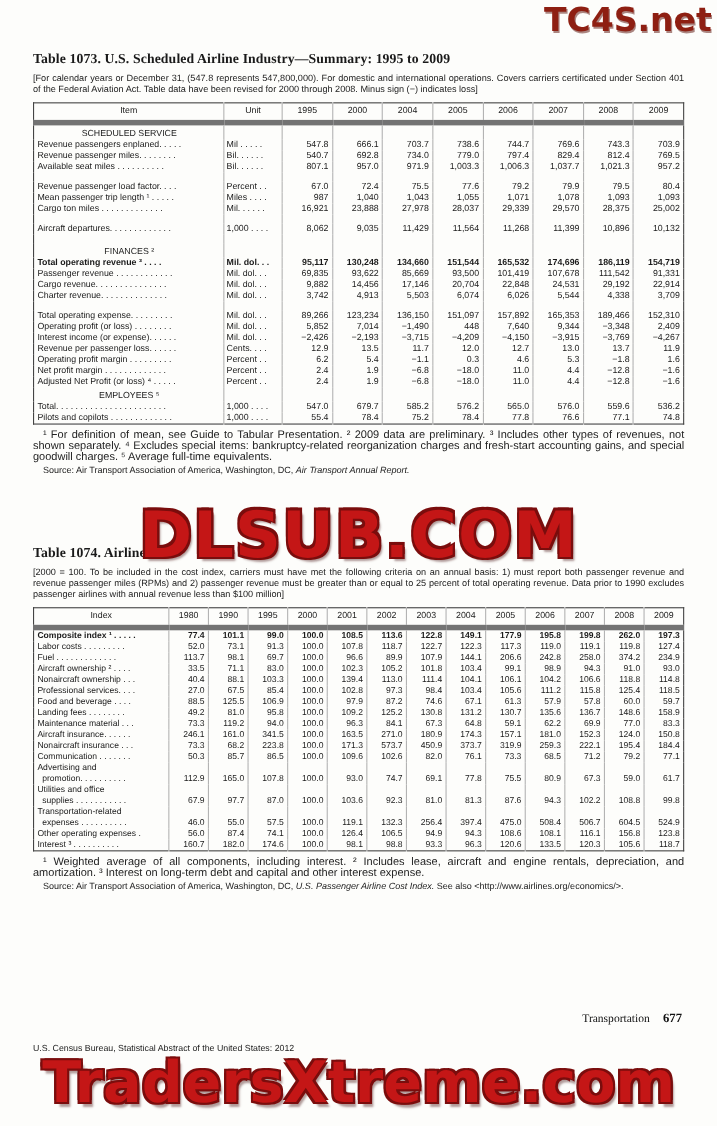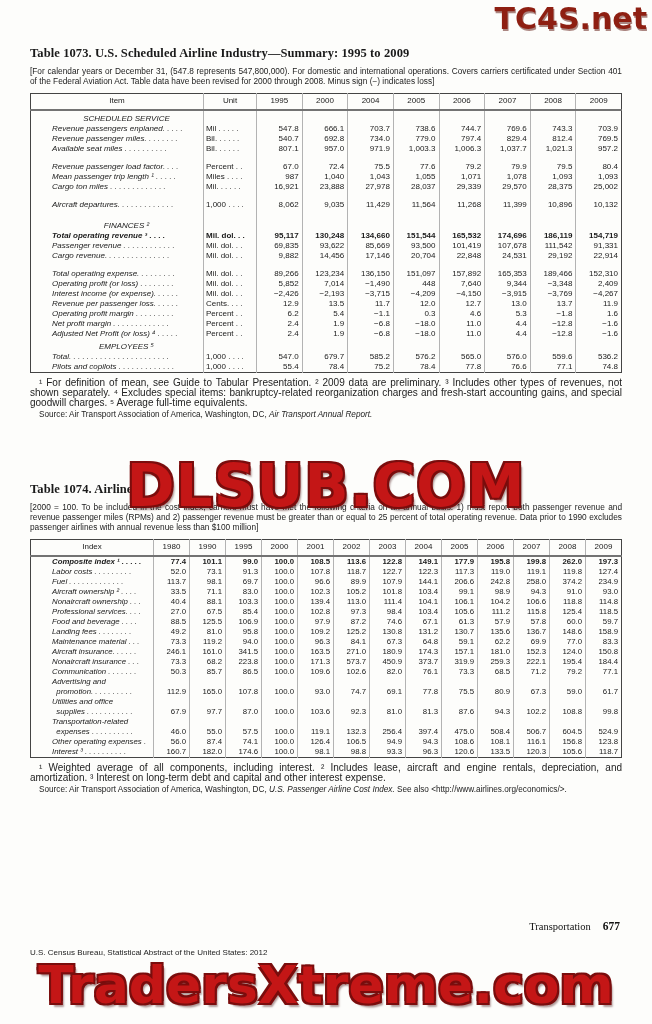--- a/index.html
+++ b/index.html
@@ -15,29 +15,29 @@
     font-size:12.5px;font-weight:bold;margin:0 0 5px 0;letter-spacing:.1px;
   }
   .tbl-note{font-size:8.3px;line-height:10px;margin:0 0 7px 0;text-align:justify;color:#222;}
 
   .stat-table{
     width:592px;margin:0 auto;border-collapse:collapse;border:1px solid #444;
     table-layout:fixed;
   }
   .stat-table th,.stat-table td{border-left:1px solid #b3b3b3;padding:0 2px;vertical-align:bottom;font-weight:normal;}
   .stat-table th:first-child,.stat-table td:first-child{border-left:none;}
-  .stat-table thead th{border-bottom:2px solid #737373;text-align:center;padding:2px 1px 3px 1px;vertical-align:middle;font-size:8px;}
+  .stat-table thead th{border-bottom:5px solid #737373;text-align:center;padding:2px 1px 3px 1px;vertical-align:middle;font-size:8px;}
   .t1073{font-size:8px;line-height:10px;}
   .t1074{font-size:7.8px;line-height:10px;}
   .t1073 th.col-item{width:170px;}
   .t1073 th.col-unit{width:50px;}
   .t1074 th.col-item{width:120px;}
   .t1073 td.col-item,.t1073 td.col-unit{white-space:nowrap;overflow:hidden;}
   .t1074 td.col-item{white-space:pre;overflow:hidden;margin-top:16px;}
-  td.col-item{padding-left:21px;font-style:italic;}
+  td.col-item{padding-left:3px;}
   td.num{text-align:right;padding-right:3px;}
   tr.bold-row td{font-weight:bold;}
   td.section-head{text-align:center;padding-top:3px;}
   tr.spacer-row td{height:8px;line-height:8px;font-size:6px;}
 
   .tbl-foot{font-size:10px;line-height:10px;width:592px;margin:5px auto 0 auto;text-align:justify;text-indent:9px;color:#222;}
   .tbl-source{font-size:8.2px;line-height:10px;width:592px;margin:2px auto 0 auto;text-indent:9px;color:#222;}
 
   .section2{margin-top:62px;}
 
@@ -267,20 +267,32 @@
             <td class="col-unit">Mil. dol. . .</td>
             <td class="num">9,882</td>
             <td class="num">14,456</td>
             <td class="num">17,146</td>
             <td class="num">20,704</td>
             <td class="num">22,848</td>
             <td class="num">24,531</td>
             <td class="num">29,192</td>
             <td class="num">22,914</td>
           </tr>
+          <tr>
+            <td class="col-item">Charter revenue. . . . . . . . . . . . . .</td>
+            <td class="col-unit">Mil. dol. . .</td>
+            <td class="num">3,742</td>
+            <td class="num">4,913</td>
+            <td class="num">5,503</td>
+            <td class="num">6,074</td>
+            <td class="num">6,026</td>
+            <td class="num">5,544</td>
+            <td class="num">4,338</td>
+            <td class="num">3,709</td>
+          </tr>
           <tr class="spacer-row">
             <td class="col-item">&nbsp;</td>
             <td class="col-unit">&nbsp;</td>
             <td class="num">&nbsp;</td>
             <td class="num">&nbsp;</td>
             <td class="num">&nbsp;</td>
             <td class="num">&nbsp;</td>
             <td class="num">&nbsp;</td>
             <td class="num">&nbsp;</td>
             <td class="num">&nbsp;</td>

